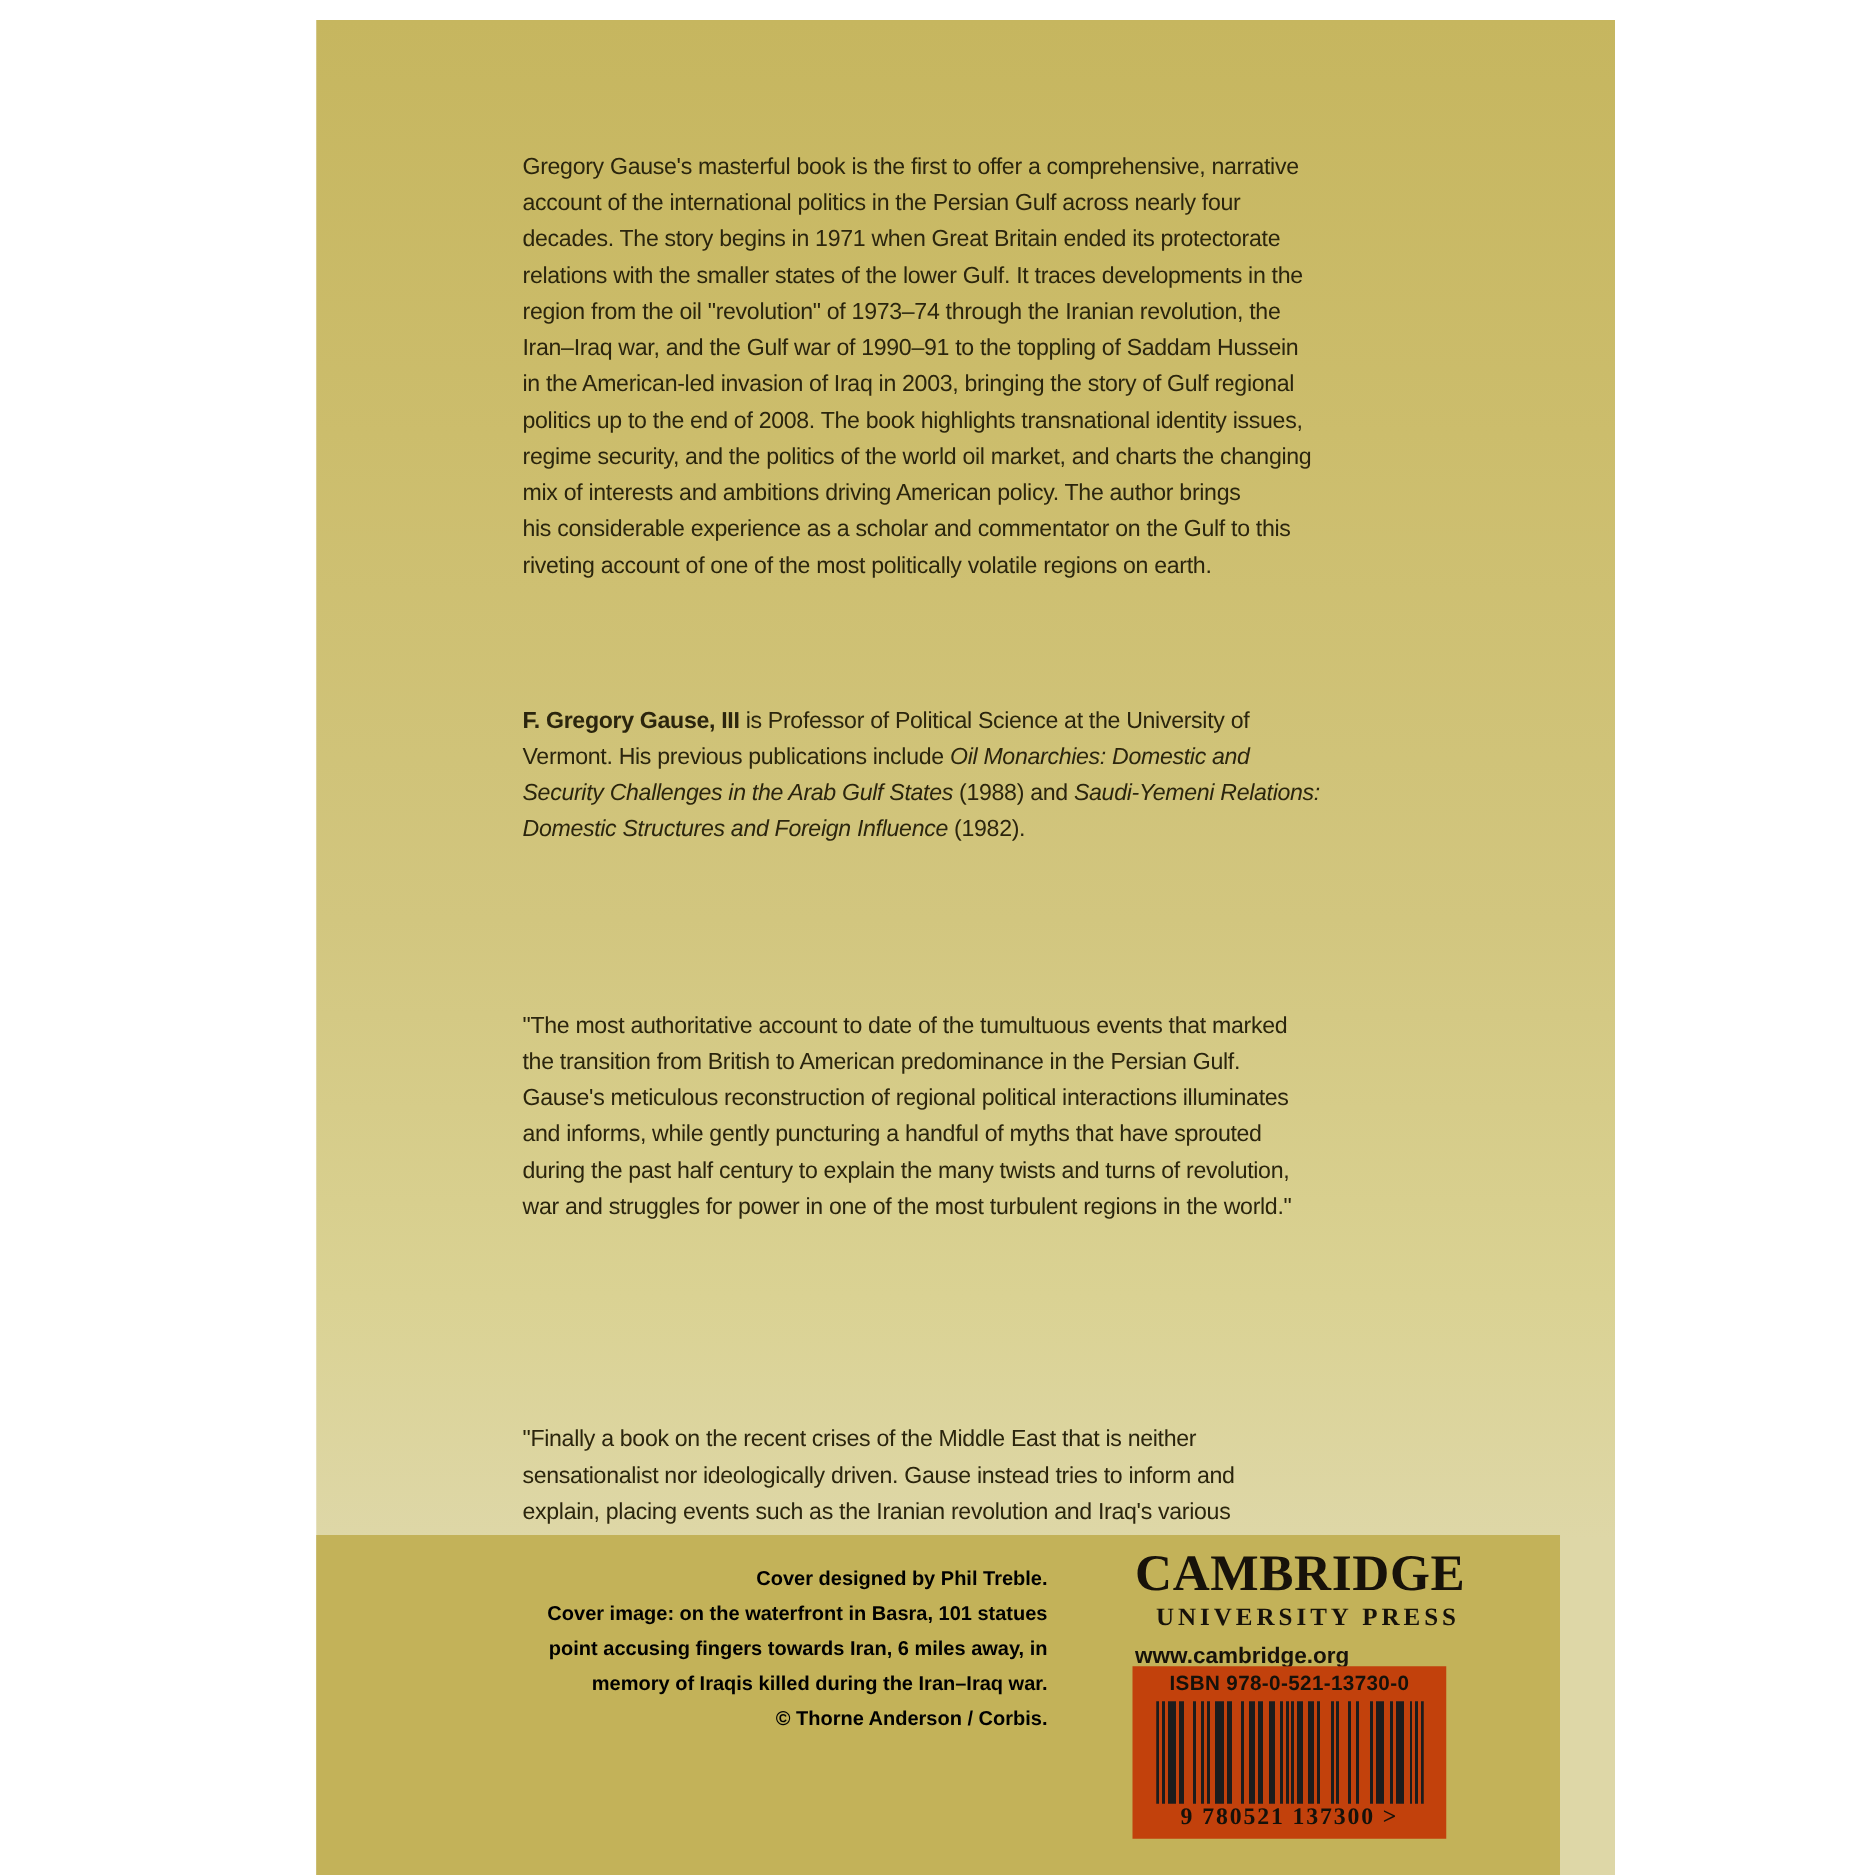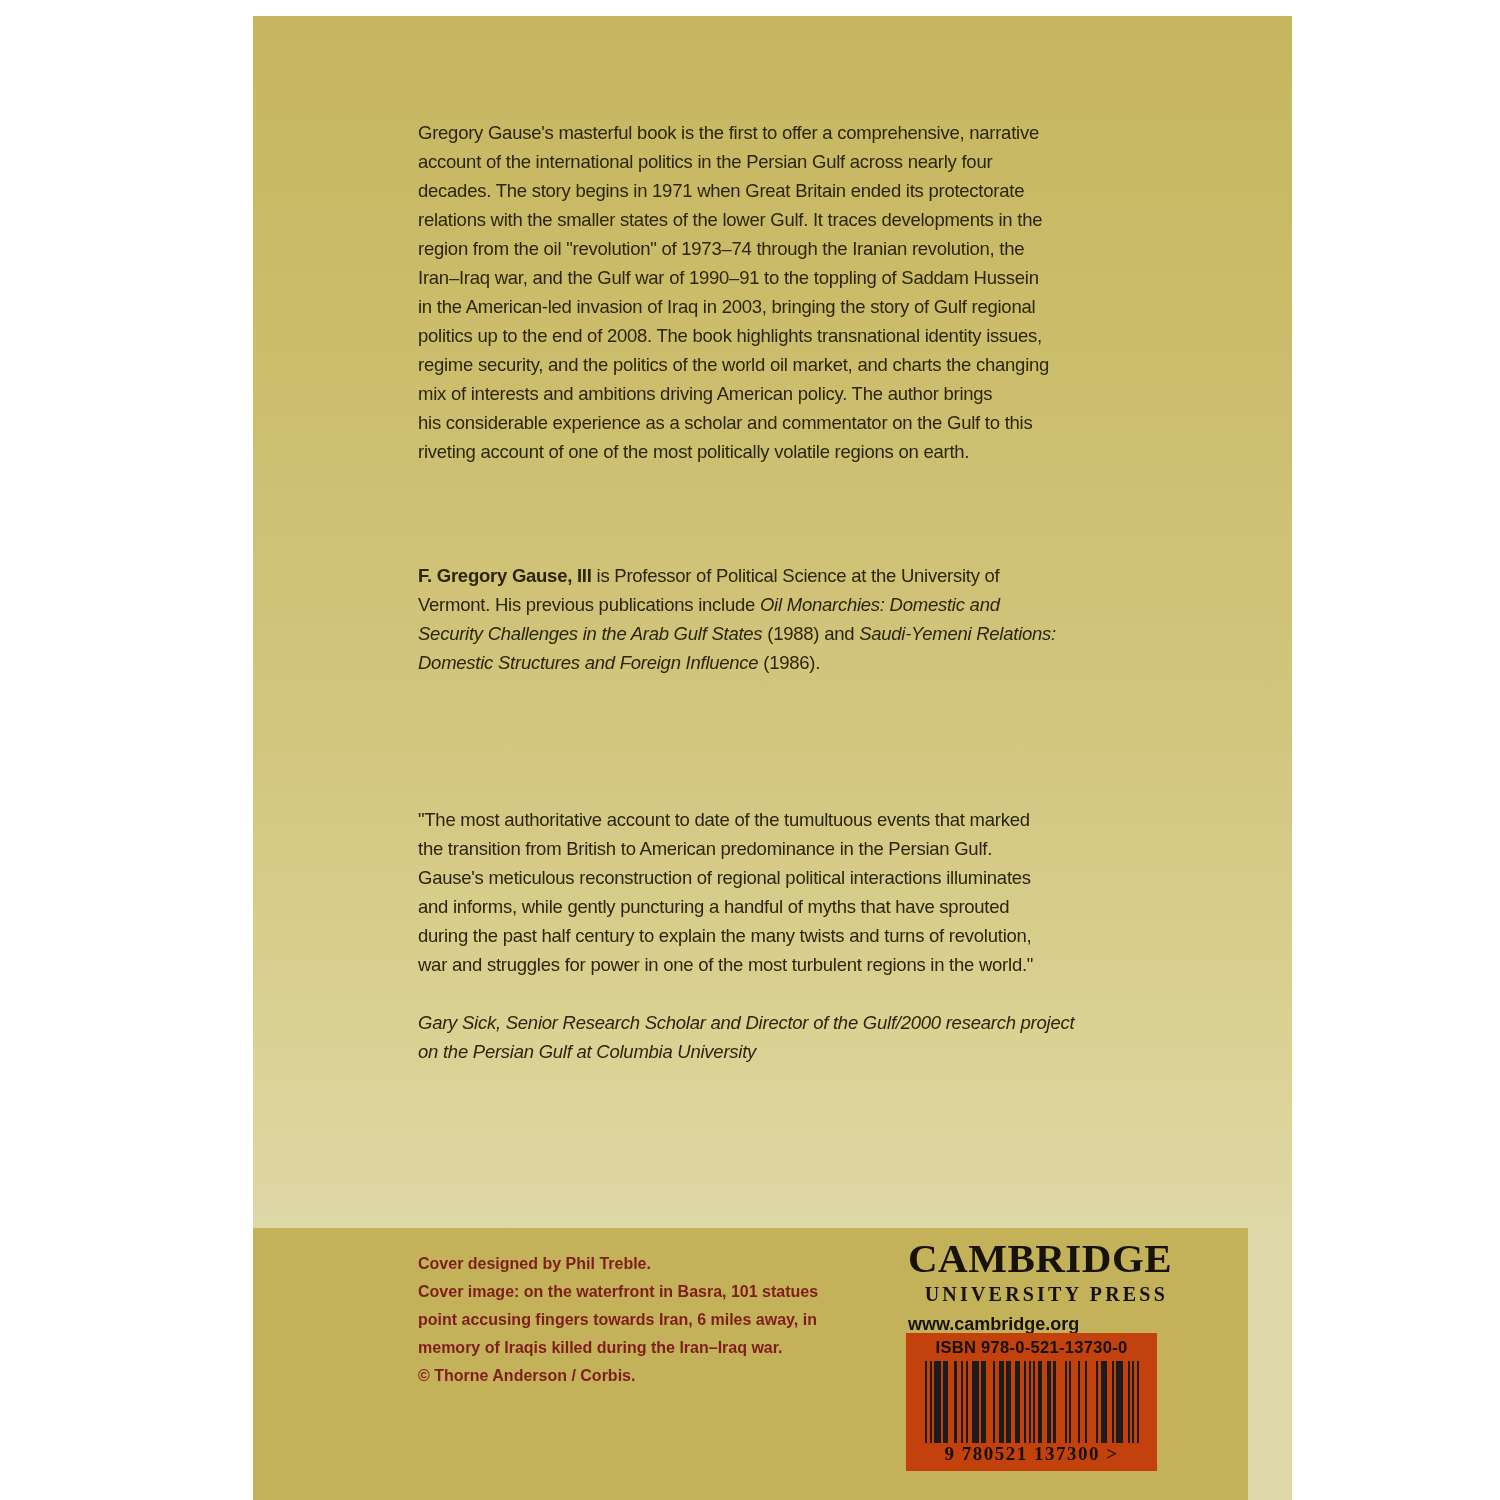--- a/index.html
+++ b/index.html
@@ -55,22 +55,23 @@
   }
   .credits {
     position: absolute;
     left: 165px;
     top: 22px;
     margin: 0;
     width: 420px;
     font-size: 16px;
     font-weight: bold;
     line-height: 28px;
-    color: #7f1d1d;
+    color: #000000;
     white-space: pre-line;
+    text-align: right;
   }
   .publisher {
     position: absolute;
     left: 655px;
     top: 10px;
     color: #17120a;
     width: 260px;
   }
   .pub-name {
     font-family: "Liberation Serif", serif;
@@ -144,31 +145,29 @@
 in the American-led invasion of Iraq in 2003, bringing the story of Gulf regional
 politics up to the end of 2008. The book highlights transnational identity issues,
 regime security, and the politics of the world oil market, and charts the changing
 mix of interests and ambitions driving American policy. The author brings
 his considerable experience as a scholar and commentator on the Gulf to this
 riveting account of one of the most politically volatile regions on earth.</p>
 
       <p class="bio"><span class="b">F. Gregory Gause, III</span><span> is Professor of Political Science at the University of
 Vermont. His previous publications include </span><span class="i">Oil Monarchies: Domestic and
 Security Challenges in the Arab Gulf States</span><span> (1988) and </span><span class="i">Saudi-Yemeni Relations:
-Domestic Structures and Foreign Influence</span><span> (1986).</span></p>
+Domestic Structures and Foreign Influence</span><span> (1982).</span></p>
 
       <div class="endorsement">
         <p class="quote">"The most authoritative account to date of the tumultuous events that marked
 the transition from British to American predominance in the Persian Gulf.
 Gause's meticulous reconstruction of regional political interactions illuminates
 and informs, while gently puncturing a handful of myths that have sprouted
 during the past half century to explain the many twists and turns of revolution,
 war and struggles for power in one of the most turbulent regions in the world."</p>
-        <p class="attr">Gary Sick, Senior Research Scholar and Director of the Gulf/2000 research project
-on the Persian Gulf at Columbia University</p>
       </div>
 
       <div class="endorsement">
         <p class="quote">"Finally a book on the recent crises of the Middle East that is neither
 sensationalist nor ideologically driven. Gause instead tries to inform and
 explain, placing events such as the Iranian revolution and Iraq's various
 wars in a regional security context. Foreign policy of the Gulf states is more
 about managing domestic vulnerabilities than rational pursuit of national
 interests. The reader gets just enough theory to challenge some conventional
 assumptions, and lots of strong narrative to make sense of the events

